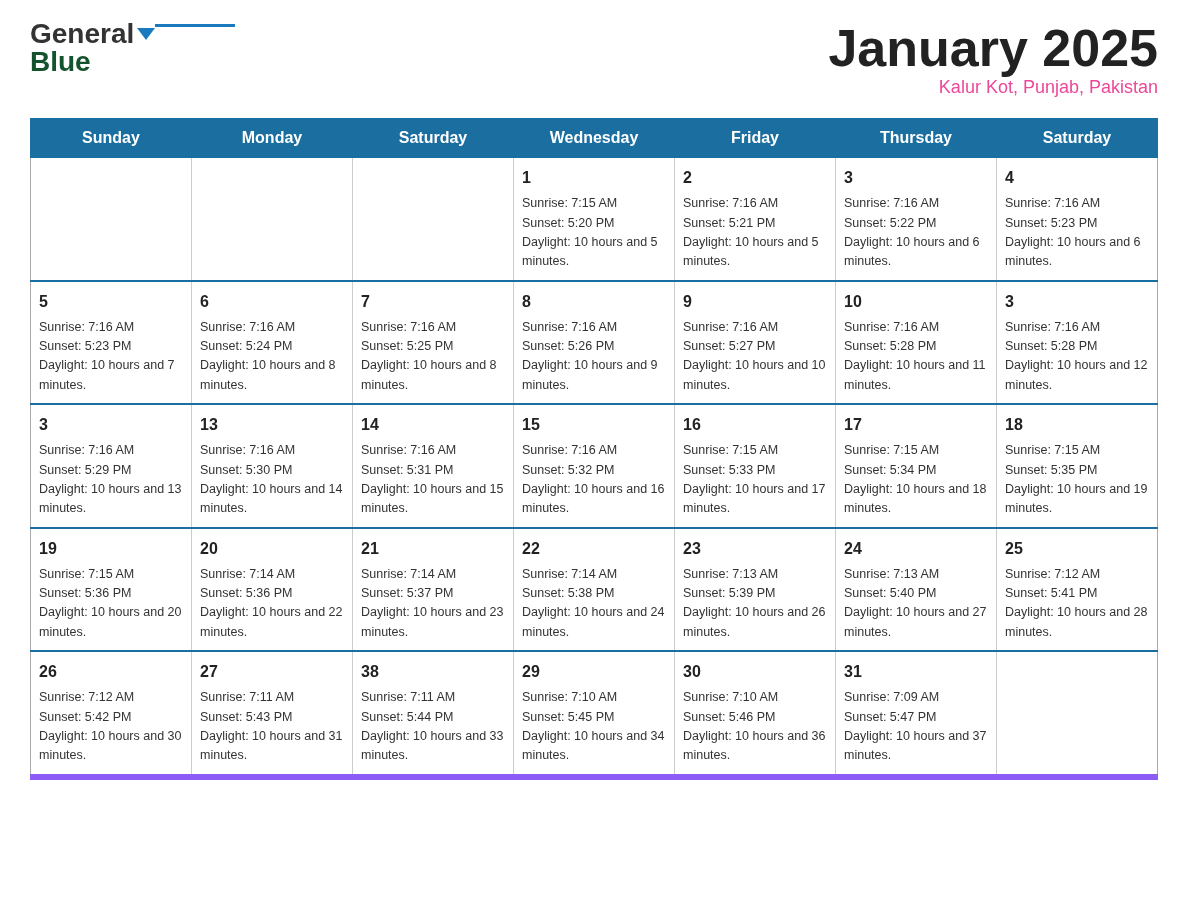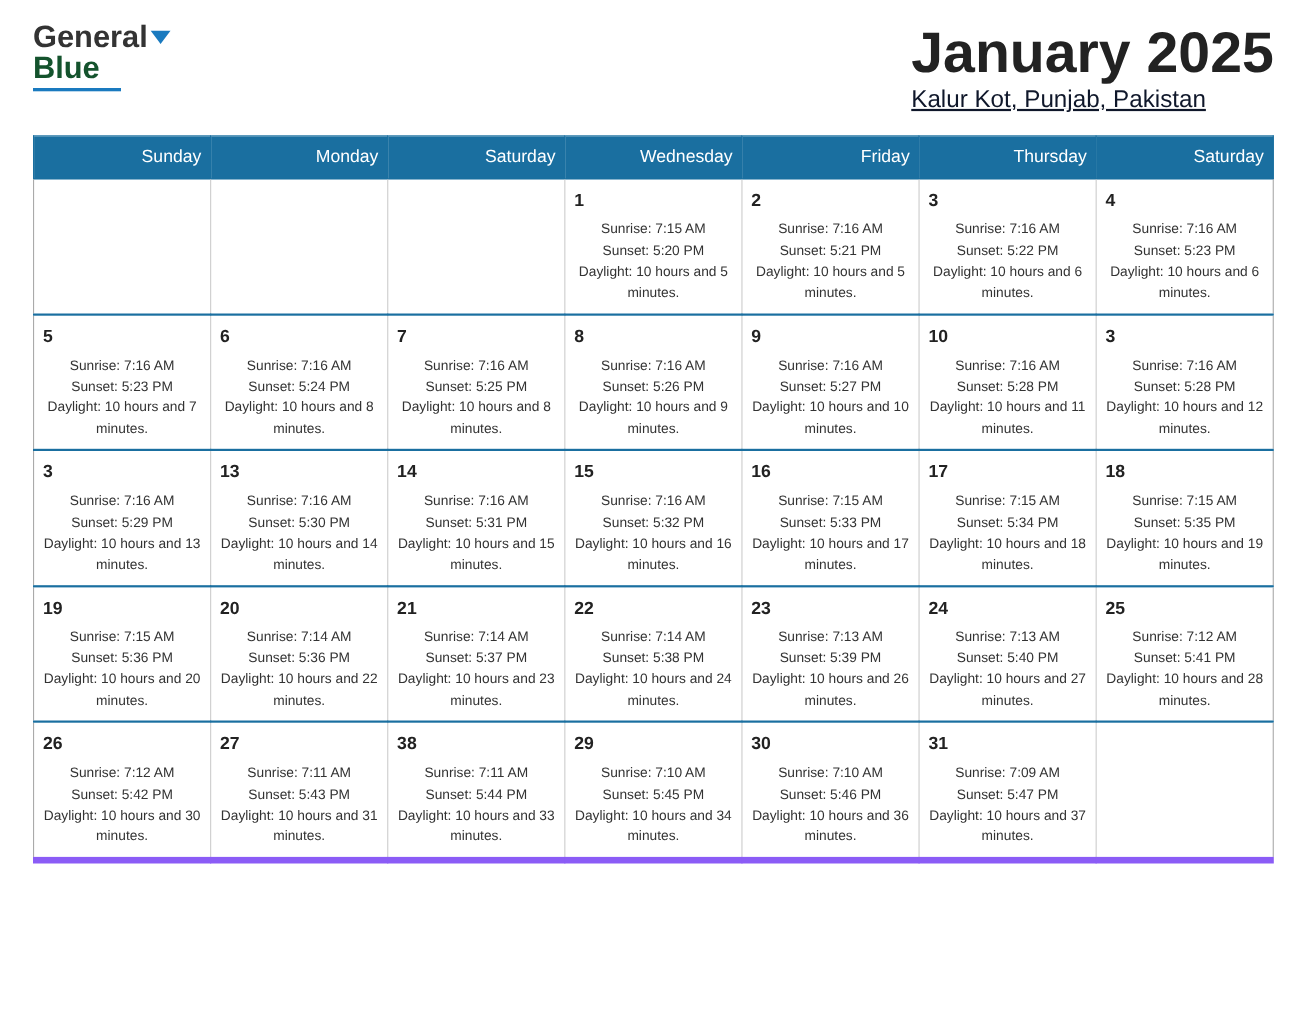--- a/index.html
+++ b/index.html
@@ -12,67 +12,66 @@
       padding: 20px 30px;
     }
     .header {
       display: flex;
       justify-content: space-between;
       align-items: flex-start;
       margin-bottom: 20px;
     }
     .logo {
       display: flex;
-      flex-direction: column;
+      flex-direction: row;
       align-items: flex-start;
     }
     .logo-text {
       font-size: 28px;
       font-weight: bold;
       color: #333;
       line-height: 1;
     }
     .logo-text .blue {
       color: #14532d;
     }
     .logo-line {
       width: 80px;
       height: 3px;
       background: #1a7abf;
       margin-top: 4px;
     }
     .title-block {
-      text-align: left;
+      text-align: right;
     }
     .title-block h1 {
       font-size: 52px;
       font-weight: 900;
       color: #222;
       line-height: 1.1;
     }
     .title-block h2 {
-      font-size: 22px;
+      font-size: 18px;
       font-weight: 400;
-      color: #0f172a;
-      text-decoration: underline;
+      color: #ec4899;
     }
     table {
       width: 100%;
       border-collapse: collapse;
       table-layout: fixed;
     }
     thead tr {
       background: #1a6fa0;
       color: #fff;
     }
     thead th {
       padding: 10px 8px;
       font-size: 16px;
-      font-weight: 400;
-      text-align: right;
+      font-weight: 700;
+      text-align: center;
       border: 1px solid #1a6fa0;
     }
     tbody tr {
       border-bottom: 2px solid #1a6fa0;
     }
     tbody td {
       padding: 8px;
       vertical-align: top;
       border-left: 1px solid #ccc;
       border-right: 1px solid #ccc;
@@ -90,21 +89,20 @@
       font-size: 16px;
       font-weight: 600;
       color: #222;
       display: block;
       margin-bottom: 4px;
     }
     .day-info {
       color: #333;
       font-size: 12.5px;
       line-height: 1.55;
-      text-align: center;
     }
     tbody tr:last-child {
       border-bottom: 6px solid #8b5cf6;
     }
   </style>
 </head>
 <body>
 
 <div class="header">
   <div class="logo">

